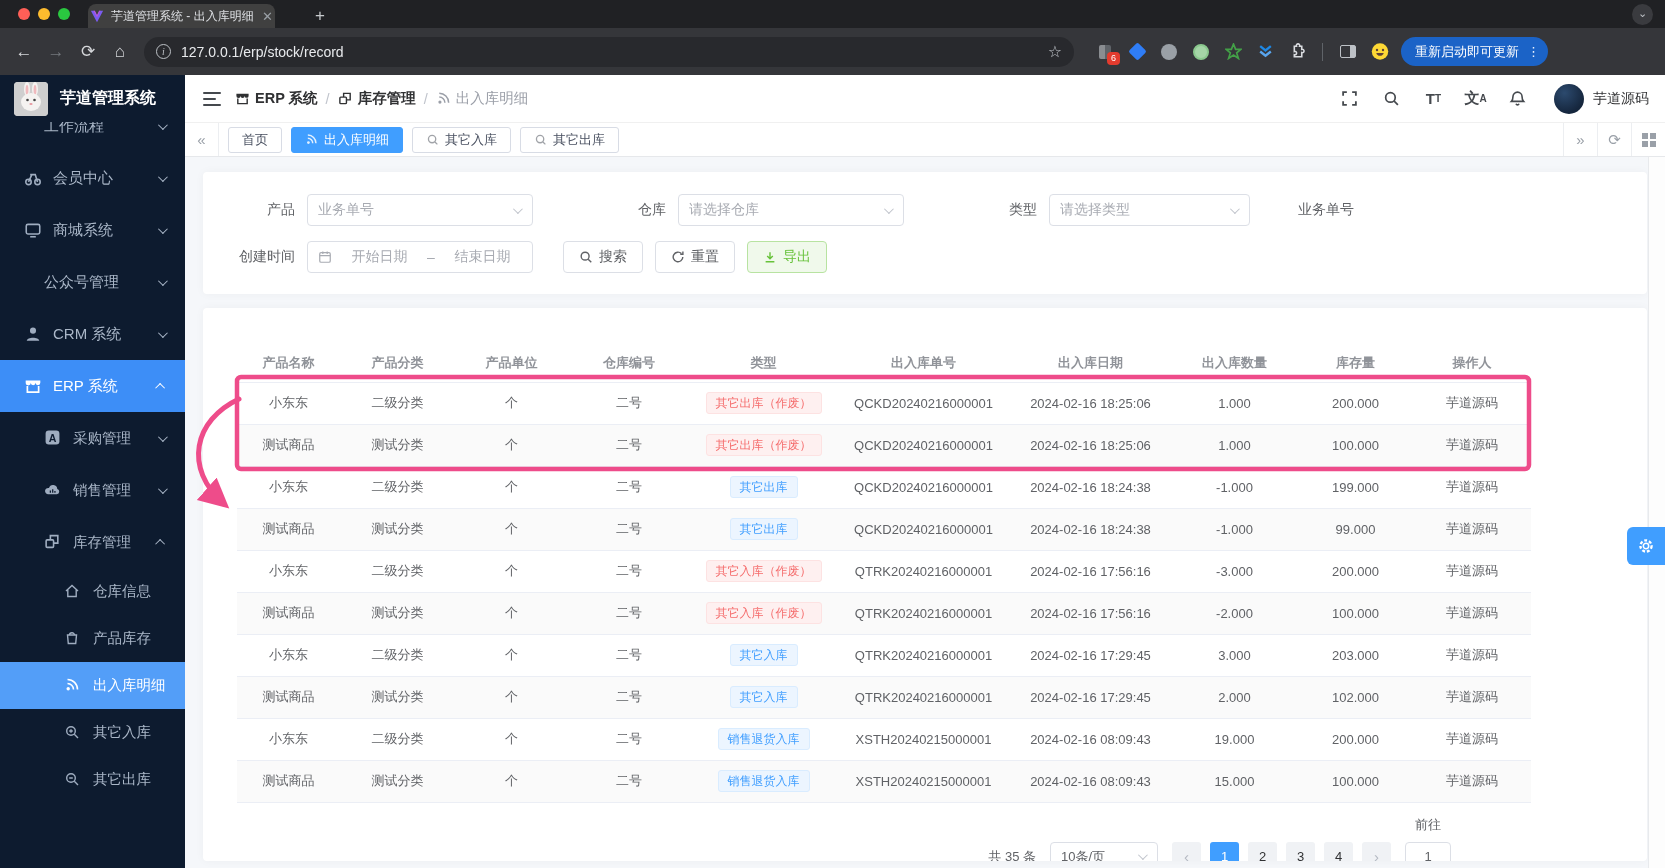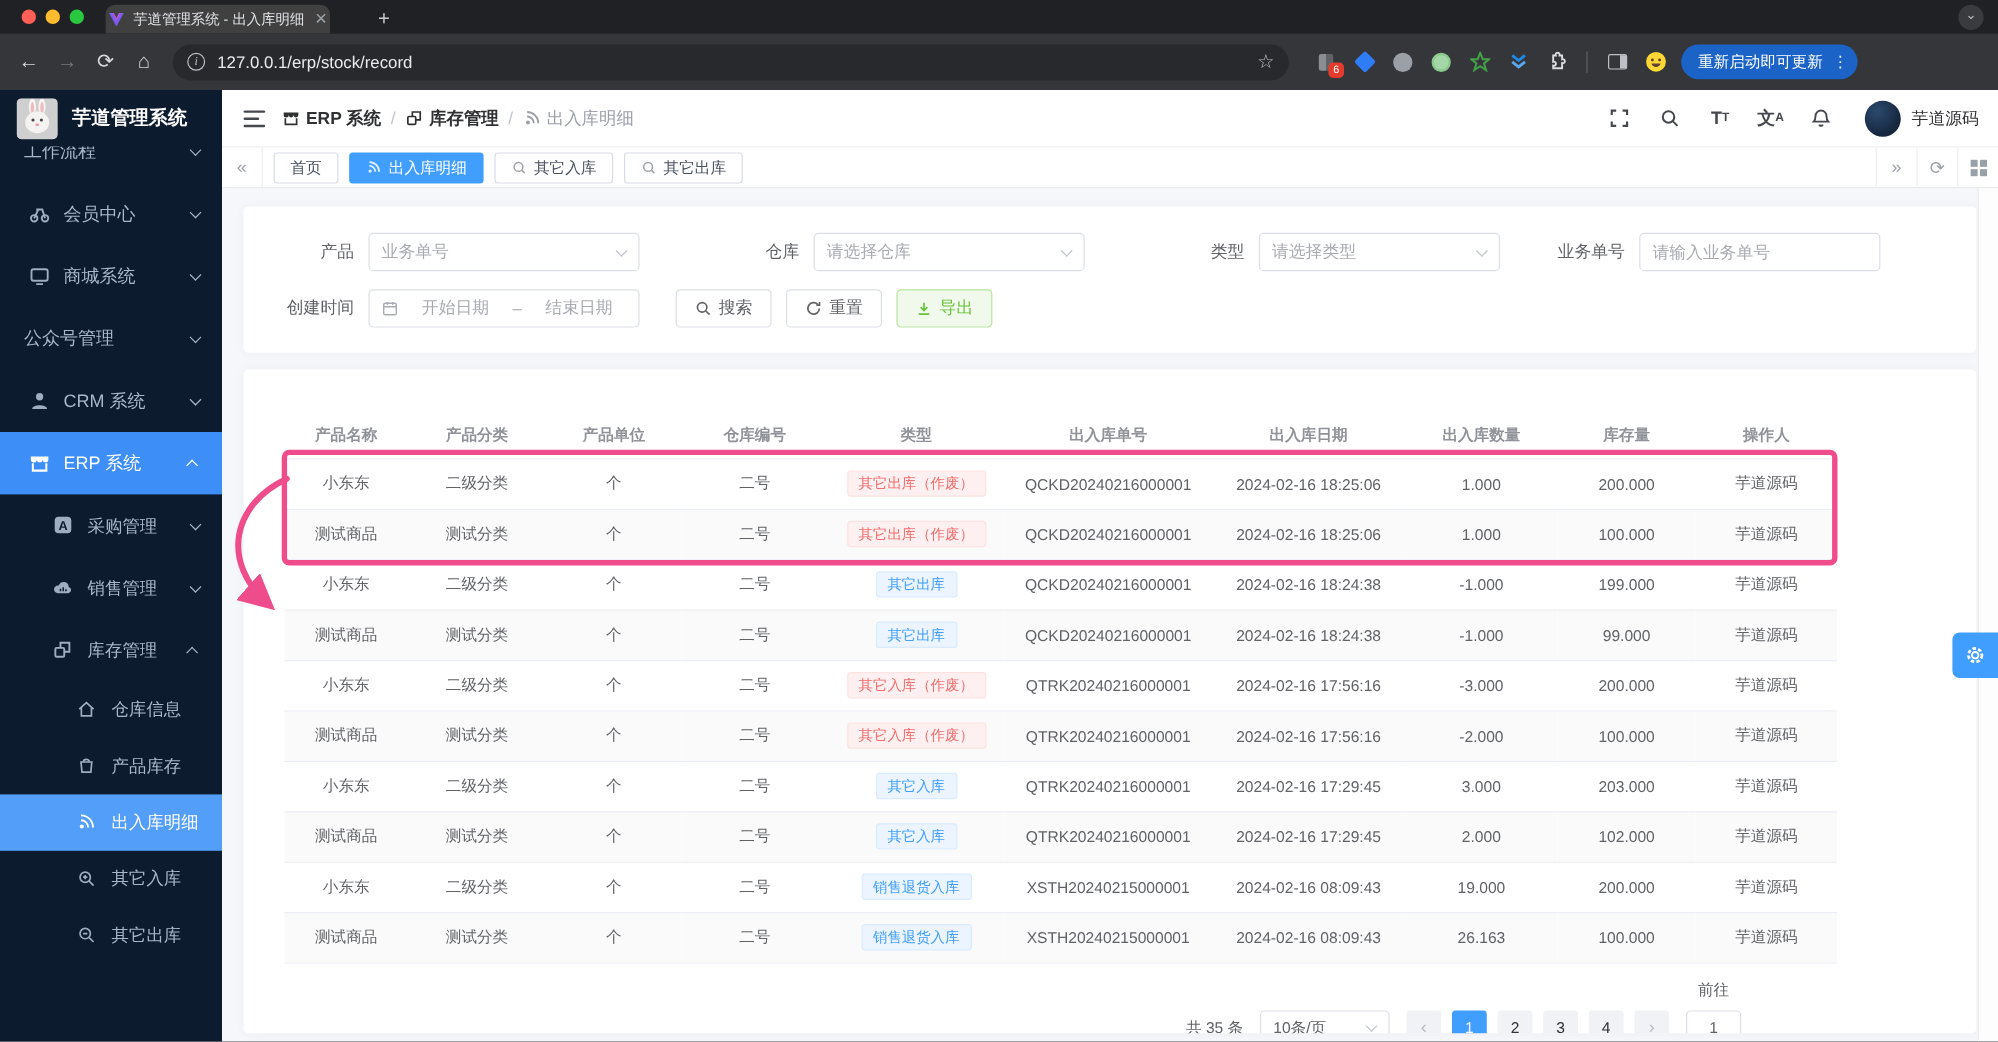--- a/index.html
+++ b/index.html
@@ -50,21 +50,21 @@
   .sidebar { position:absolute; left:0; top:0; width:185px; height:793px; background:#0d1b2f; overflow:hidden; }
   .logo-row { height:47px; display:flex; align-items:center; padding-left:14px; gap:12px; }
   .logo-img { width:34px; height:34px; border-radius:4px; background:#cfcfcf; overflow:hidden; flex:none; }
   .logo-title { color:#fff; font-size:16px; font-weight:bold; white-space:nowrap; }
   .menu { height:746px; overflow:hidden; }
   .mi { position:relative; display:flex; align-items:center; height:52px; color:#aab7c8; font-size:15px; cursor:pointer; }
   .mi.first { margin-top:-22px; }
   .mi .mi-icon { width:18px; height:18px; margin-right:11px; flex:none; color:#9fadc0; }
   .mi svg { display:block; }
   .lvl1 { padding-left:24px; }
-  .lvl1.noicon { padding-left:20px; }
+  .lvl1.noicon { padding-left:44px; }
   .lvl2 { padding-left:44px; font-size:14.5px; }
   .lvl3 { padding-left:64px; font-size:14.5px; height:47px; }
   .chev { position:absolute; right:20px; width:7px; height:7px; border-right:1.7px solid currentColor;
     border-bottom:1.7px solid currentColor; }
   .chev.down { transform:rotate(45deg) translateY(-2px); }
   .chev.up { transform:rotate(-135deg) translateY(-2px); }
   .mi.active-top { background:#3d8ef7; color:#fff; } .mi.active-top .mi-icon { color:#fff; }
   .mi.active-sub { background:#539ef8; color:#fff; } .mi.active-sub .mi-icon { color:#fff; }
 
   
@@ -511,23 +511,20 @@
                 <span class="caret"></span>
             </div>
             <span class="gap65"></span>
             <span class="flabel">类型</span>
             <div class="fctrl sel sel3">
               <span>请选择类型</span>
                 <span class="caret"></span>
             </div>
             <span class="gap28"></span>
             <span class="flabel" style="width:76px">业务单号</span>
-            <div class="fctrl fin">
-              <input placeholder="请输入业务单号" style="">
-            </div>
           </div>
           <div class="frow">
             <span class="flabel">创建时间</span>
             <div class="fctrl daterange">
               <svg width="14" height="14" viewBox="0 0 16 16" fill="none" stroke="#a8abb2" stroke-width="1.4">
                   <rect x="2" y="3" width="12" height="11" rx="1.5"></rect>
                   <path d="M2 6.5 h12 M5.5 1.8 v2.7 M10.5 1.8 v2.7"></path>
                 </svg>
               <span class="dph">开始日期</span>
               <span>–</span>
@@ -705,21 +702,21 @@
                 </tr>
 
                 <tr>
                   <td>测试商品</td>
                   <td>测试分类</td>
                   <td>个</td>
                   <td>二号</td>
                   <td><span class="badge blue">销售退货入库</span></td>
                   <td>XSTH20240215000001</td>
                   <td>2024-02-16 08:09:43</td>
-                  <td>26.163</td>
+                  <td>15.000</td>
                   <td>100.000</td>
                   <td>芋道源码</td>
                 </tr>
               </tbody>
           </table>
 
           <div class="pag">
             <span>共 35 条</span>
             <div class="psel">
               <span>10条/页</span>

